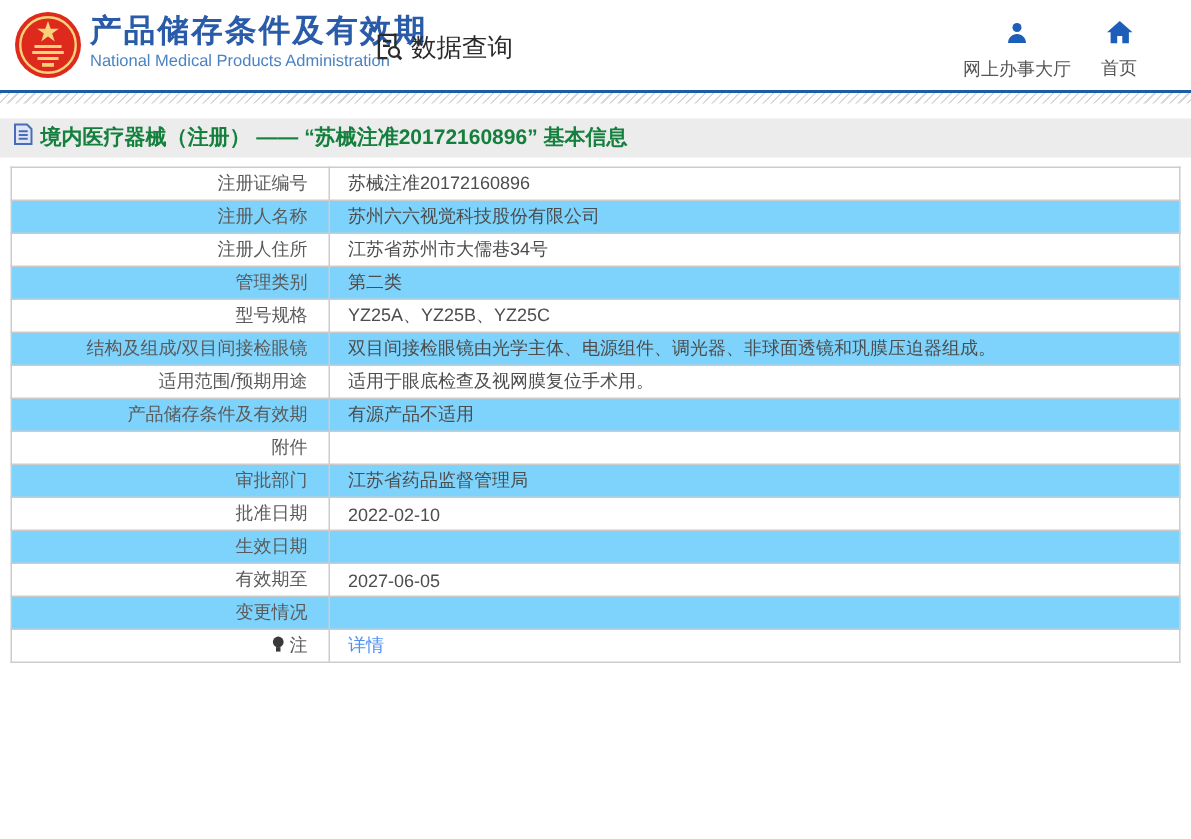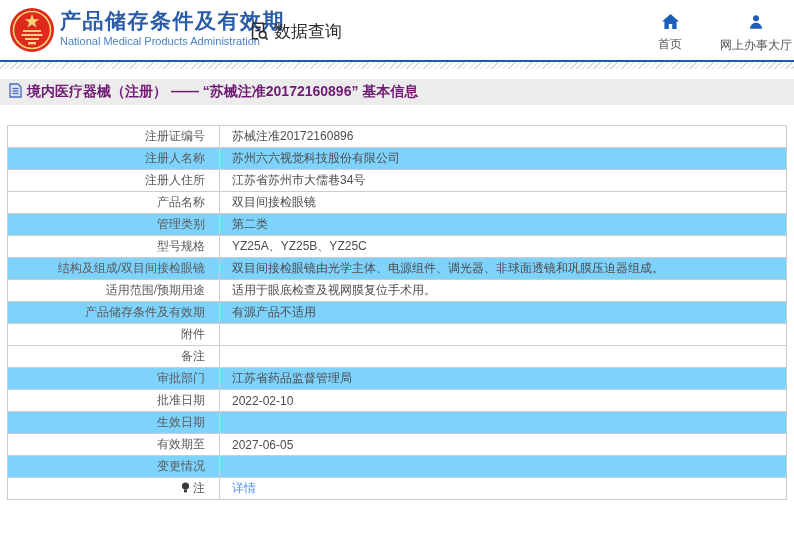--- a/index.html
+++ b/index.html
@@ -18,24 +18,24 @@
   .nav-item { width:76px; display:flex; flex-direction:column; align-items:center; gap:3px; cursor:pointer; }
   .nav-item.first { width:60px; margin-right:18px; }
   .nav-label { font-size:12px; color:#555; white-space:nowrap; }
 
   
   .blue-line { height:2px; background:#1c5ca8; }
   .hatch { height:7px; background:repeating-linear-gradient(135deg,#d8d8d8 0,#d8d8d8 1px,#ffffff 1px,#ffffff 4px); }
 
   
   .crumb-bar { margin-top:10px; height:26px; background:#ececec; display:flex; align-items:center; padding-left:9px; gap:5px; }
-  .crumb-title { font-size:14px; font-weight:600; color:#701a75; }
+  .crumb-title { font-size:14px; font-weight:600; color:#15803d; }
 
   
-  .table-wrap { margin:20px 7px 0 7px; }
+  .table-wrap { margin:6px 7px 0 7px; }
   table { width:100%; border-collapse:collapse; table-layout:fixed; }
   td { border:1px solid #ccc; height:22px; font-size:12px; vertical-align:middle; background:#fff; }
   tr.alt td { background:#7dd3fc; }
   .label-cell { width:212px; text-align:right; padding-right:14px; color:#5a5a5a; }
   .value-cell { padding-left:12px; color:#4d4d4d; }
   .value-cell a { color:#4a90f7; text-decoration:none; }
   .bulb-icon { display:inline-block; vertical-align:-1px; margin-right:3px; }
 </style>
 </head>
 <body>
@@ -67,36 +67,36 @@
         <line x1="8" y1="8" x2="14" y2="8"></line>
         <line x1="8" y1="11.5" x2="13" y2="11.5"></line>
         <circle cx="16" cy="16" r="3.6"></circle>
         <line x1="18.7" y1="18.7" x2="21.3" y2="21.3" stroke-width="2"></line>
       </svg>
     </span>
     <span class="data-query-label">数据查询</span>
   </div>
 
   <div class="top-nav">
-    <div class="nav-item first">
-      <span>
-        <svg width="17" height="15" viewBox="0 0 24 21" fill="#1d5fb8">
-          <path d="M12 0l12 10.5h-3.4V21h-6.2v-7h-4.8v7H3.4V10.5H0z"></path>
-        </svg>
-      </span>
-      <span class="nav-label">首页</span>
-    </div>
     <div class="nav-item">
       <span>
         <svg width="16" height="16" viewBox="0 0 24 24" fill="#1d5fb8">
           <circle cx="12" cy="6.5" r="4.5"></circle>
           <path d="M3 22c0-5 4-9 9-9s9 4 9 9z"></path>
         </svg>
       </span>
       <span class="nav-label">网上办事大厅</span>
+    </div>
+    <div class="nav-item first">
+      <span>
+        <svg width="17" height="15" viewBox="0 0 24 21" fill="#1d5fb8">
+          <path d="M12 0l12 10.5h-3.4V21h-6.2v-7h-4.8v7H3.4V10.5H0z"></path>
+        </svg>
+      </span>
+      <span class="nav-label">首页</span>
     </div>
   </div>
 </div>
 
 <div class="blue-line"></div>
 <div class="hatch"></div>
 
 <div class="crumb-bar">
   <span>
     <svg width="13" height="15" viewBox="0 0 13 15" fill="none" stroke="#4a6bb5" stroke-width="1.3">
@@ -117,24 +117,20 @@
           <td class="value-cell">苏械注准20172160896</td>
         </tr>
         <tr class="alt">
           <td class="label-cell">注册人名称</td>
           <td class="value-cell">苏州六六视觉科技股份有限公司</td>
         </tr>
         <tr>
           <td class="label-cell">注册人住所</td>
           <td class="value-cell">江苏省苏州市大儒巷34号</td>
         </tr>
-        <tr>
-          <td class="label-cell">产品名称</td>
-          <td class="value-cell">双目间接检眼镜</td>
-        </tr>
         <tr class="alt">
           <td class="label-cell">管理类别</td>
           <td class="value-cell">第二类</td>
         </tr>
         <tr>
           <td class="label-cell">型号规格</td>
           <td class="value-cell">YZ25A、YZ25B、YZ25C</td>
         </tr>
         <tr class="alt">
           <td class="label-cell">结构及组成/双目间接检眼镜</td>
@@ -143,24 +139,20 @@
         <tr>
           <td class="label-cell">适用范围/预期用途</td>
           <td class="value-cell">适用于眼底检查及视网膜复位手术用。</td>
         </tr>
         <tr class="alt">
           <td class="label-cell">产品储存条件及有效期</td>
           <td class="value-cell">有源产品不适用</td>
         </tr>
         <tr>
           <td class="label-cell">附件</td>
-          <td class="value-cell"></td>
-        </tr>
-        <tr>
-          <td class="label-cell">备注</td>
           <td class="value-cell"></td>
         </tr>
         <tr class="alt">
           <td class="label-cell">审批部门</td>
           <td class="value-cell">江苏省药品监督管理局</td>
         </tr>
         <tr>
           <td class="label-cell">批准日期</td>
           <td class="value-cell">2022-02-10</td>
         </tr>

